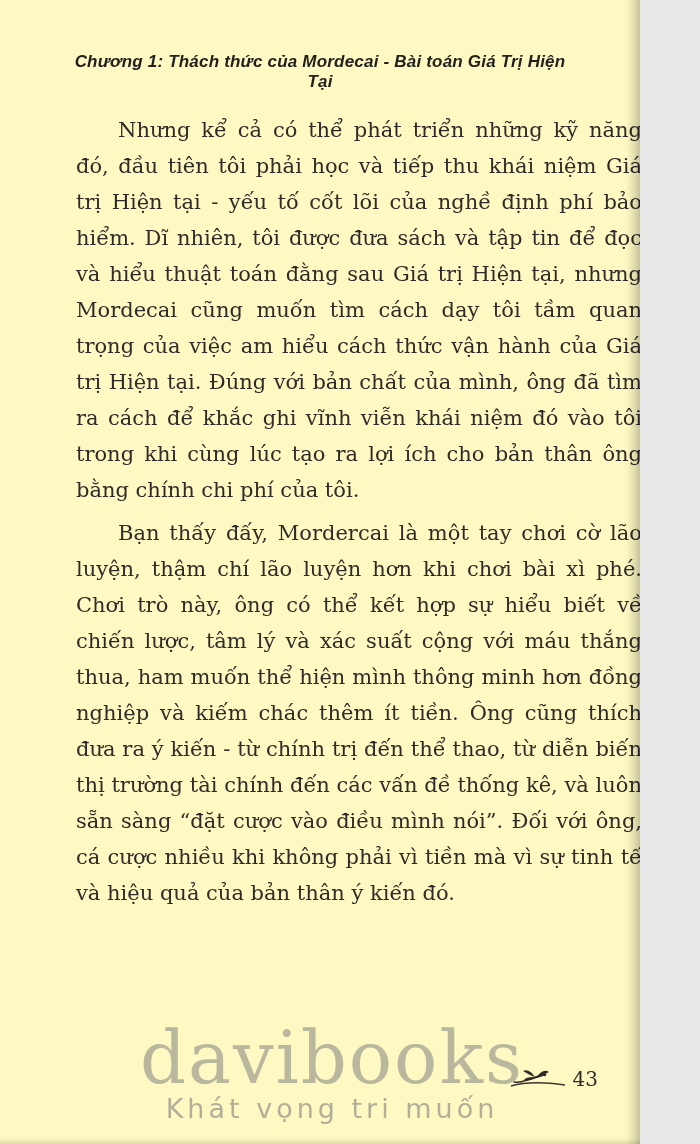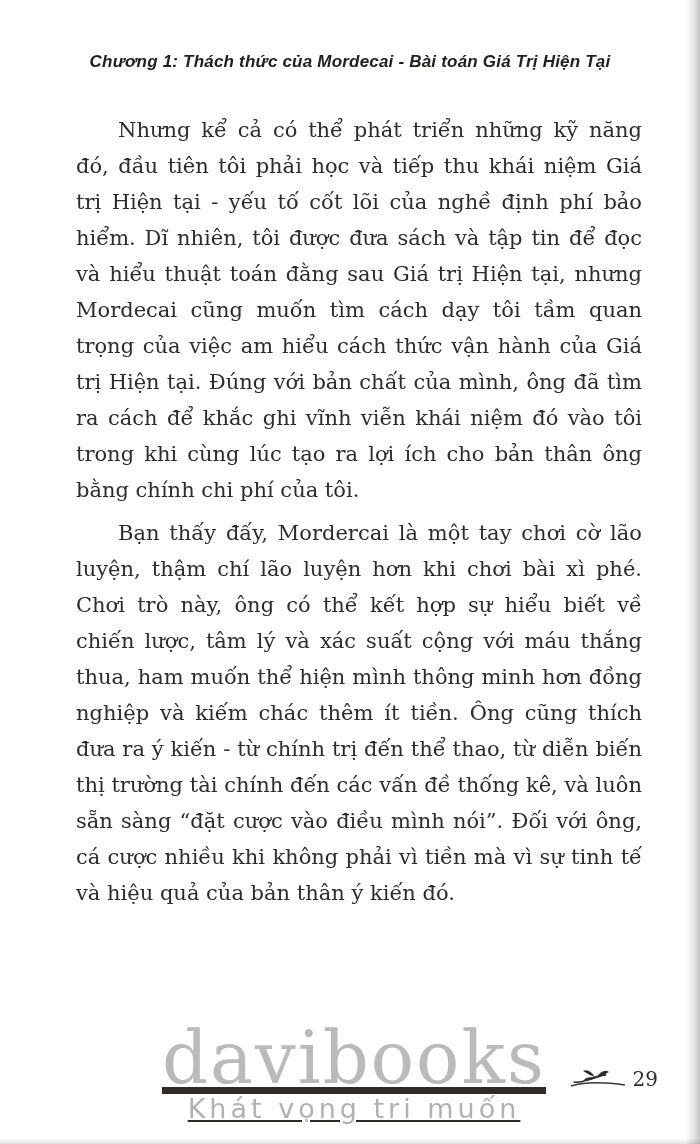--- a/index.html
+++ b/index.html
@@ -2,23 +2,23 @@
 <html><head>
 <meta charset="utf-8">
 <style>
   html, body {
     margin: 0;
     padding: 0;
     background: #e8e8e8;
   }
   .page {
     position: relative;
-    width: 700px;
+    width: 640px;
     height: 1144px;
-    background: #ffffff;
+    background: #fef9c3;
     overflow: hidden;
     font-family: "DejaVu Serif", "Liberation Serif", serif;
     color: #2e2b28;
   }
   .page-edge-right {
     position: absolute;
     top: 0;
     right: 0;
     width: 14px;
     height: 100%;
@@ -53,26 +53,25 @@
     text-align: justify;
     font-size: 21px;
     line-height: 36px;
   }
   .body-text p {
     margin: 0 0 7px 0;
     text-indent: 42px;
   }
   .watermark {
     position: absolute;
-    left: 4px;
+    left: 12px;
     bottom: 18px;
     width: 100%;
     text-align: center;
     pointer-events: none;
-    text-decoration: underline;
   }
   .watermark .wm-title {
     font-family: "DejaVu Serif", "Liberation Serif", serif;
     font-size: 72px;
     line-height: 64px;
     color: rgba(130,130,130,0.55);
     letter-spacing: 2px;
   }
   .watermark .wm-subtitle {
     font-family: "DejaVu Sans", "Liberation Sans", sans-serif;
@@ -128,19 +127,19 @@
 
         <path d="M26 11 Q 20 2, 14 5 Q 20 9, 26 11 Z" fill="#2e2b28"></path>
         <path d="M27 12 Q 34 2, 40 6 Q 33 10, 27 12 Z" fill="#2e2b28"></path>
         <path d="M26 12 Q 18 10, 15 14 Q 21 15, 26 12 Z" fill="#2e2b28"></path>
 
         <circle cx="35.5" cy="8.5" r="1.8" fill="#2e2b28"></circle>
 
         <path d="M18 14 Q 10 17, 5 16" stroke="#2e2b28" stroke-width="1.4" fill="none" stroke-linecap="round"></path>
       </svg>
     </span>
-    <span class="page-number">29</span>
+    <span class="page-number">43</span>
   </div>
 
   <div class="page-edge-right"></div>
   <div class="page-edge-bottom"></div>
 
 </div>
 
 </body></html>

